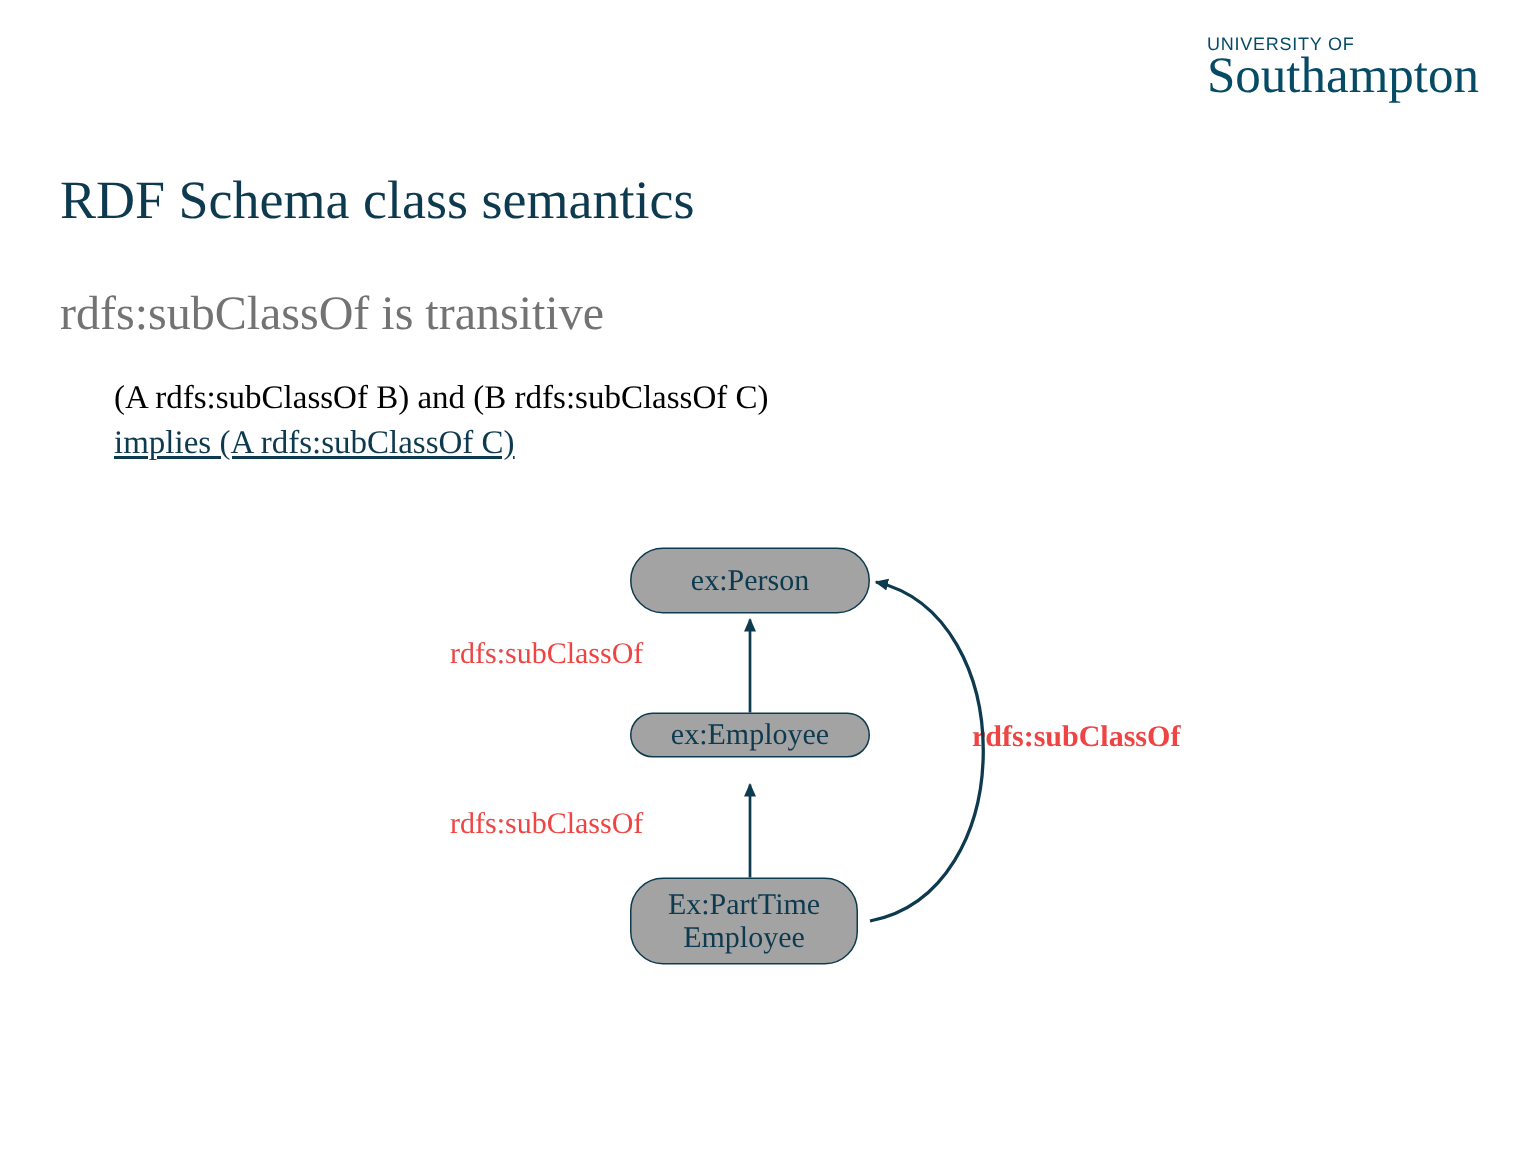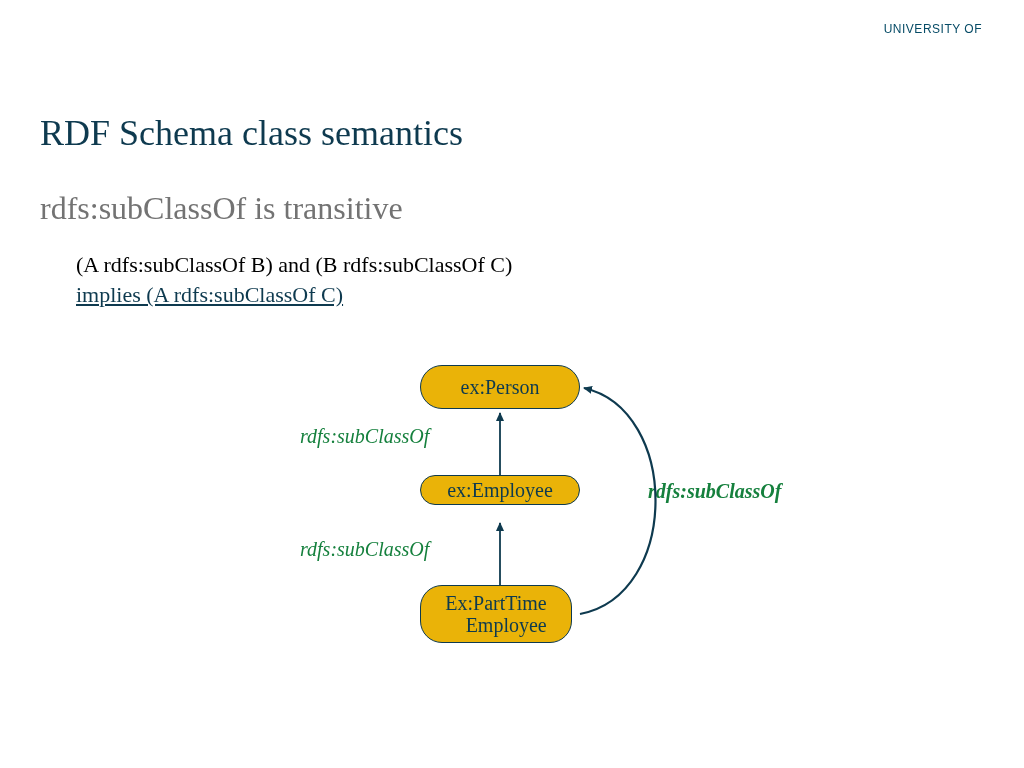--- a/index.html
+++ b/index.html
@@ -58,59 +58,59 @@
   .body2 {
     position: absolute;
     top: 282px;
     left: 76px;
     font-size: 22px;
     color: #0e3a4f;
     text-decoration: underline;
   }
   .node {
     position: absolute;
-    background: #eab308;
+    background: #a3a3a3;
     border: 1.5px solid #0e3a4f;
     border-radius: 22px;
     display: flex;
     align-items: center;
     justify-content: center;
     color: #0e3a4f;
     font-size: 20px;
-    text-align: right;
+    text-align: center;
     line-height: 1.15;
     box-sizing: border-box;
     padding: 4px 10px;
   }
   #node-person   { left: 420px; top: 365px; width: 160px; height: 44px; }
   #node-employee { left: 420px; top: 475px; width: 160px; height: 30px; }
   #node-parttime { left: 420px; top: 585px; width: 152px; height: 58px; line-height: 1.1; }
 
   .edge-label {
     position: absolute;
     font-size: 20px;
-    color: #15803d;
-    font-style: italic;
+    color: #ef4444;
   }
   #lbl-top    { left: 300px; top: 425px; }
   #lbl-bottom { left: 300px; top: 538px; }
   #lbl-curve  { left: 648px; top: 480px; font-weight: bold; }
 
   svg.overlay {
     position: absolute;
     left: 0; top: 0;
     width: 1024px; height: 768px;
     pointer-events: none;
   }
 </style>
 </head>
 <body>
 
 <div class="logo">
   <span class="u-of">UNIVERSITY OF</span>
+  <span class="soton">Southampton</span>
 </div>
 
 <div class="title">RDF Schema class semantics</div>
 <div class="subtitle">rdfs:subClassOf is transitive</div>
 <div class="body1">(A rdfs:subClassOf B) and (B rdfs:subClassOf C)</div>
 <div class="body2">implies (A rdfs:subClassOf C)</div>
 
 <div id="node-person" class="node">ex:Person</div>
 <div id="node-employee" class="node">ex:Employee</div>
 <div id="node-parttime" class="node">Ex:PartTime<br>Employee</div>

